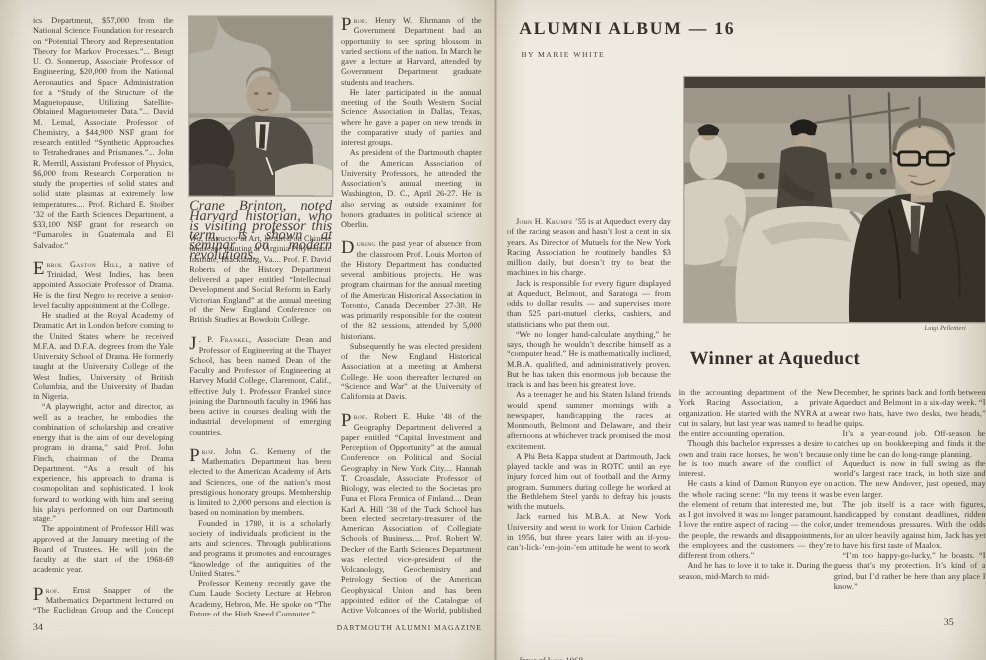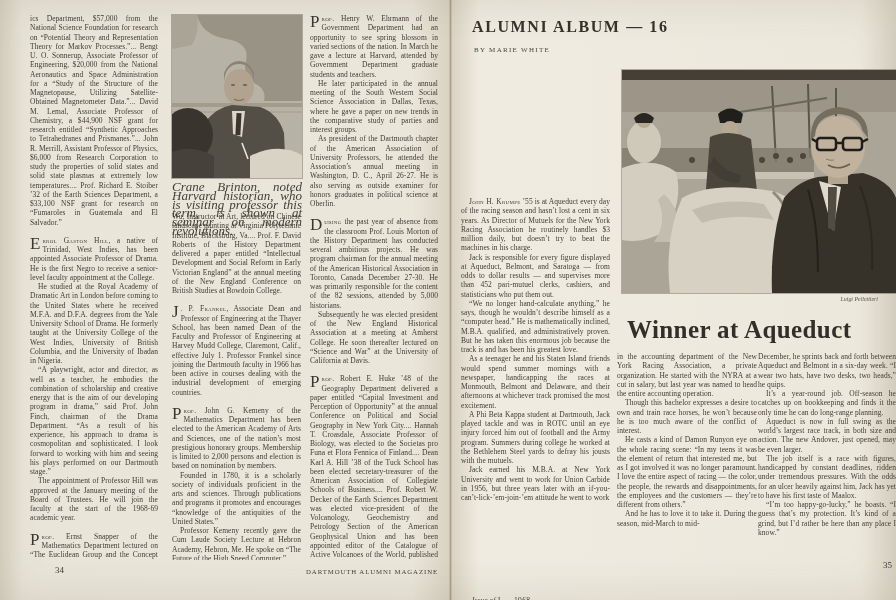--- a/index.html
+++ b/index.html
@@ -13,29 +13,29 @@
     background:linear-gradient(90deg,rgba(96,80,55,.05),rgba(96,80,55,.38),rgba(96,80,55,.05));}
   .col{position:absolute;overflow:hidden;}
   .col p{margin:0;text-align:justify;font-size:7.5px;line-height:9.25px;letter-spacing:.05px;}
   .col p.indent{text-indent:8px;}
   .col p.gap{margin-top:9px;}
   .dropcap{float:left;font-size:17px;line-height:14.5px;padding:1px 2px 0 0;color:#3a352d;}
   .sc{font-variant:small-caps;letter-spacing:.3px;}
   .caption{position:absolute;font-style:italic;font-size:13px;line-height:8.8px;text-align:justify;color:#44403a;}
   .photo{position:absolute;outline:1px solid rgba(60,54,42,.35);background:#b3aea2;}
   .photo svg{display:block;}
-  .pgnum{position:absolute;font-size:9px;color:#3e3a33;margin-left:25px;}
+  .pgnum{position:absolute;font-size:9px;color:#3e3a33;}
   .footmag{position:absolute;font-size:6.8px;letter-spacing:.9px;color:#47433c;text-align:right;}
   .issue{position:absolute;font-size:7.6px;color:#47433c;margin-top:36px;}
   .issue .it{font-style:italic;}
   .issue .scd{font-variant:small-caps;letter-spacing:.3px;}
   .albumtitle{position:absolute;font-size:16px;font-weight:700;letter-spacing:1.6px;color:#36322b;}
   .byline{position:absolute;font-size:7px;letter-spacing:1.3px;color:#4a463f;}
   .credit{position:absolute;font-size:5.9px;font-style:italic;color:#57534b;text-align:right;}
-  .headline{position:absolute;font-size:25px;font-weight:700;letter-spacing:.4px;color:#332f28;}
+  .headline{position:absolute;font-size:17px;font-weight:700;letter-spacing:.4px;color:#332f28;}
 </style>
 </head>
 <body>
 
 <div class="spread">
 
   <div>
 
     <div class="col" style="left:30px;top:14px;width:128px;height:546px">
       <p>ics Department, $57,000 from the National Science Foundation for research on “Potential Theory and Representation Theory for Markov Processes.”... Bengt U. O. Sonnerup, Associate Professor of Engineering, $20,000 from the National Aeronautics and Space Administration for a “Study of the Structure of the Magnetopause, Utilizing Satellite-Obtained Magnetometer Data.”... David M. Lemal, Associate Professor of Chemistry, a $44,900 NSF grant for research entitled “Synthetic Approaches to Tetrahedranes and Prismanes.”... John R. Merrill, Assistant Professor of Physics, $6,000 from Research Corporation to study the properties of solid states and solid state plasmas at extremely low temperatures.... Prof. Richard E. Stoiber ’32 of the Earth Sciences Department, a $33,100 NSF grant for research on “Fumaroles in Guatemala and El Salvador.”</p>
@@ -149,21 +149,21 @@
         <path d="M206 95 Q216 101 228 94" stroke="#6d5f4c" stroke-width="1.5" fill="none"></path>
         <path d="M204 89 Q208 91 212 90" stroke="#8a7a63" stroke-width="1" fill="none"></path>
       </svg>
     </div>
     <div class="credit" style="left:622px;top:296px;width:256px">Luigi Pellettieri</div>
 
     <div class="headline" style="left:627px;top:316px">Winner at Aqueduct</div>
 
     <div class="col" style="left:461px;top:197px;width:149px;height:360px">
       <p class="indent"><span class="sc">John H. Krumpe</span> ’55 is at Aqueduct every day of the racing season and hasn’t lost a cent in six years. As Director of Mutuels for the New York Racing Association he routinely handles $3 million daily, but doesn’t try to beat the machines in his charge.</p>
-      <p class="indent">Jack is responsible for every figure displayed at Aqueduct, Belmont, and Saratoga — from odds to dollar results — and supervises more than 452 pari-mutuel clerks, cashiers, and statisticians who put them out.</p>
+      <p class="indent">Jack is responsible for every figure displayed at Aqueduct, Belmont, and Saratoga — from odds to dollar results — and supervises more than 525 pari-mutuel clerks, cashiers, and statisticians who put them out.</p>
       <p class="indent">“We no longer hand-calculate anything,” he says, though he wouldn’t describe himself as a “computer head.” He is mathematically inclined, M.B.A. qualified, and administratively proven. But he has taken this enormous job because the track is and has been his greatest love.</p>
       <p class="indent">As a teenager he and his Staten Island friends would spend summer mornings with a newspaper, handicapping the races at Monmouth, Belmont and Delaware, and their afternoons at whichever track promised the most excitement.</p>
       <p class="indent">A Phi Beta Kappa student at Dartmouth, Jack played tackle and was in ROTC until an eye injury forced him out of football and the Army program. Summers during college he worked at the Bethlehem Steel yards to defray his jousts with the mutuels.</p>
       <p class="indent">Jack earned his M.B.A. at New York University and went to work for Union Carbide in 1956, but three years later with an if-you-can’t-lick-’em-join-’em attitude he went to work</p>
     </div>
 
     <div class="col" style="left:617px;top:352px;width:140px;height:208px">
       <p>in the accounting department of the New York Racing Association, a private organization. He started with the NYRA at a cut in salary, but last year was named to head the entire accounting operation.</p>
       <p class="indent">Though this bachelor expresses a desire to own and train race horses, he won’t because he is too much aware of the conflict of interest.</p>
       <p class="indent">He casts a kind of Damon Runyon eye on the whole racing scene: “In my teens it was the element of return that interested me, but as I got involved it was no longer paramount. I love the entire aspect of racing — the color, the people, the rewards and disappointments, the employees and the customers — they’re different from others.”</p>

